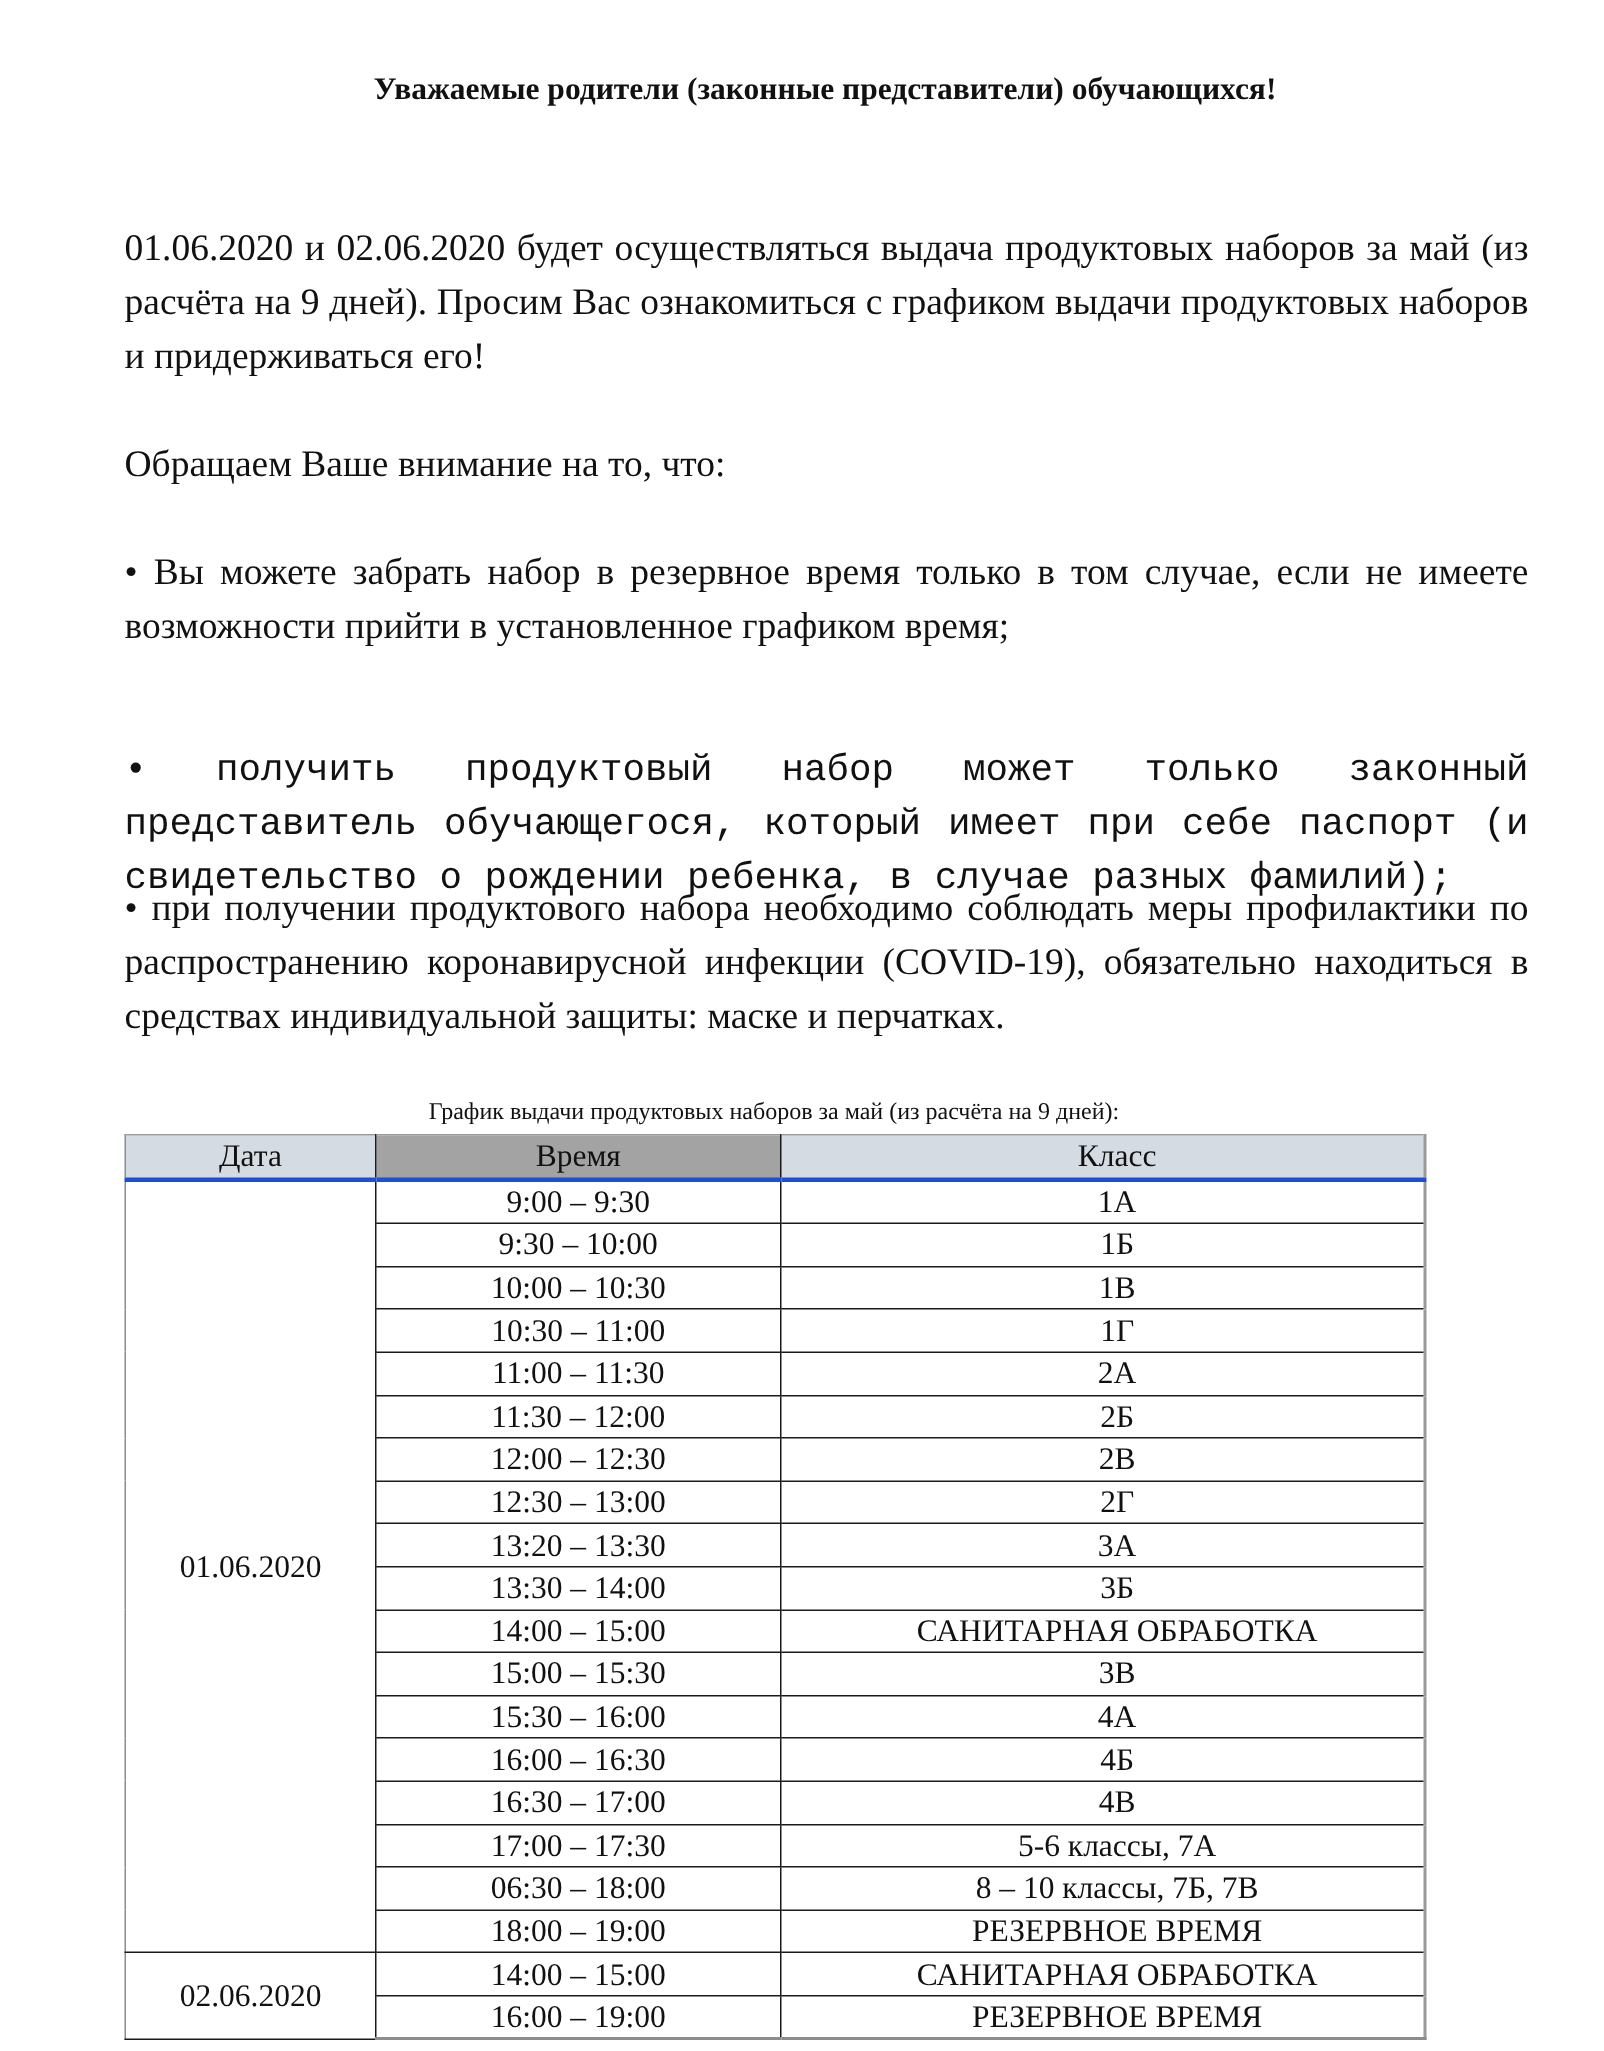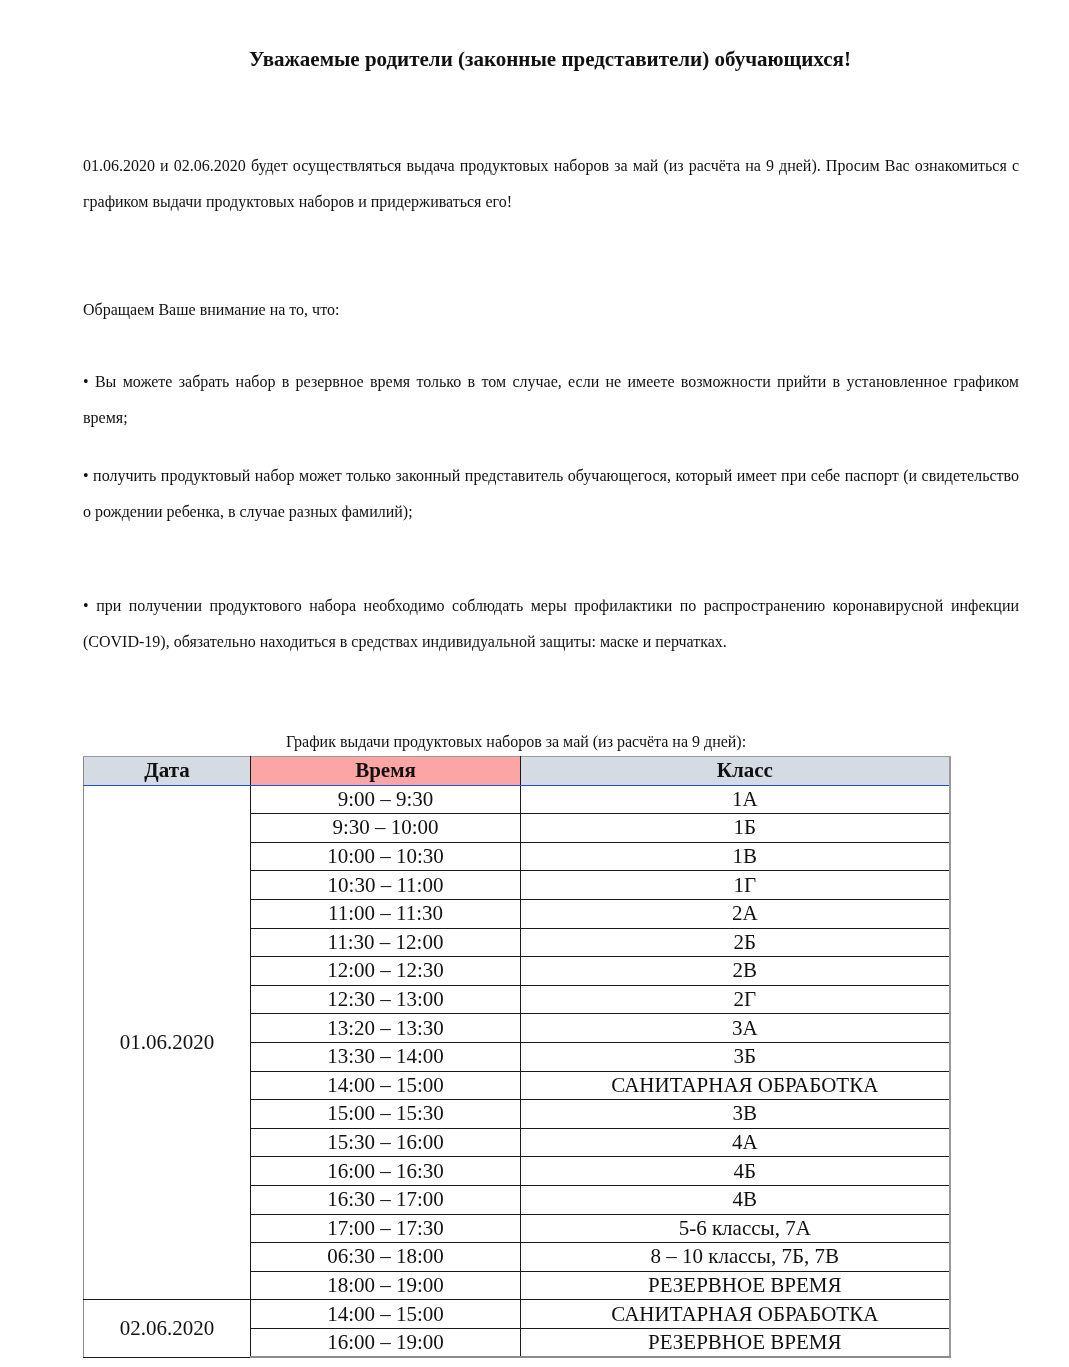--- a/index.html
+++ b/index.html
@@ -22,29 +22,29 @@
       width: 1100px;
       text-align: center;
       font-weight: bold;
       font-size: 21px;
       line-height: 30px;
     }
     .para {
       position: absolute;
       left: 83px;
       width: 936px;
-      font-size: 16px;
+      font-size: 25px;
       line-height: 36px;
       text-align: justify;
       text-align-last: left;
     }
     #p-intro { top: 148px; }
     #p-attention { top: 292px; }
     #p-bullet-1 { top: 364px; }
-    #p-bullet-2 { top: 458px; }
+    #p-bullet-2 { top: 496px; font-family: Liberation Mono, monospace; }
     #p-bullet-3 { top: 588px; }
 
     .table-caption {
       position: absolute;
       left: 83px;
       width: 866px;
       top: 727px;
       text-align: center;
       font-size: 16px;
       line-height: 30px;
@@ -69,22 +69,21 @@
       height: 27.6px;
       padding: 0;
       text-align: center;
       vertical-align: middle;
       line-height: 27px;
       font-weight: normal;
     }
     table.schedule thead th {
       background: #d5dbe3;
       border-top: 1px solid #9a9a9a;
-      border-bottom: 1px solid #1d4ed8;
-      font-weight: bold;
+      border-bottom: 3px solid #1d4ed8;
     }
     table.schedule thead th:first-child,
     table.schedule tbody tr td.date-cell {
       border-left: 1px solid #8c8c8c;
     }
     table.schedule th:last-child,
     table.schedule td:last-child {
       border-right: 2px solid #9a9a9a;
       padding-left: 20px;
     }
@@ -111,21 +110,21 @@
 
 <table class="schedule">
   <colgroup>
     <col class="c-date">
     <col class="c-time">
     <col class="c-class">
   </colgroup>
   <thead>
     <tr>
       <th style="background: rgb(213, 219, 227);">Дата</th>
-      <th style="background: #fca5a5;">Время</th>
+      <th style="background: #a3a3a3;">Время</th>
       <th style="background: rgb(213, 219, 227);">Класс</th>
     </tr>
   </thead>
   <tbody id="schedule-body">
       <tr>
         <td class="date-cell" rowspan="18">01.06.2020</td>
         <td>9:00 – 9:30</td>
         <td>1А</td>
       </tr>
       <tr>

